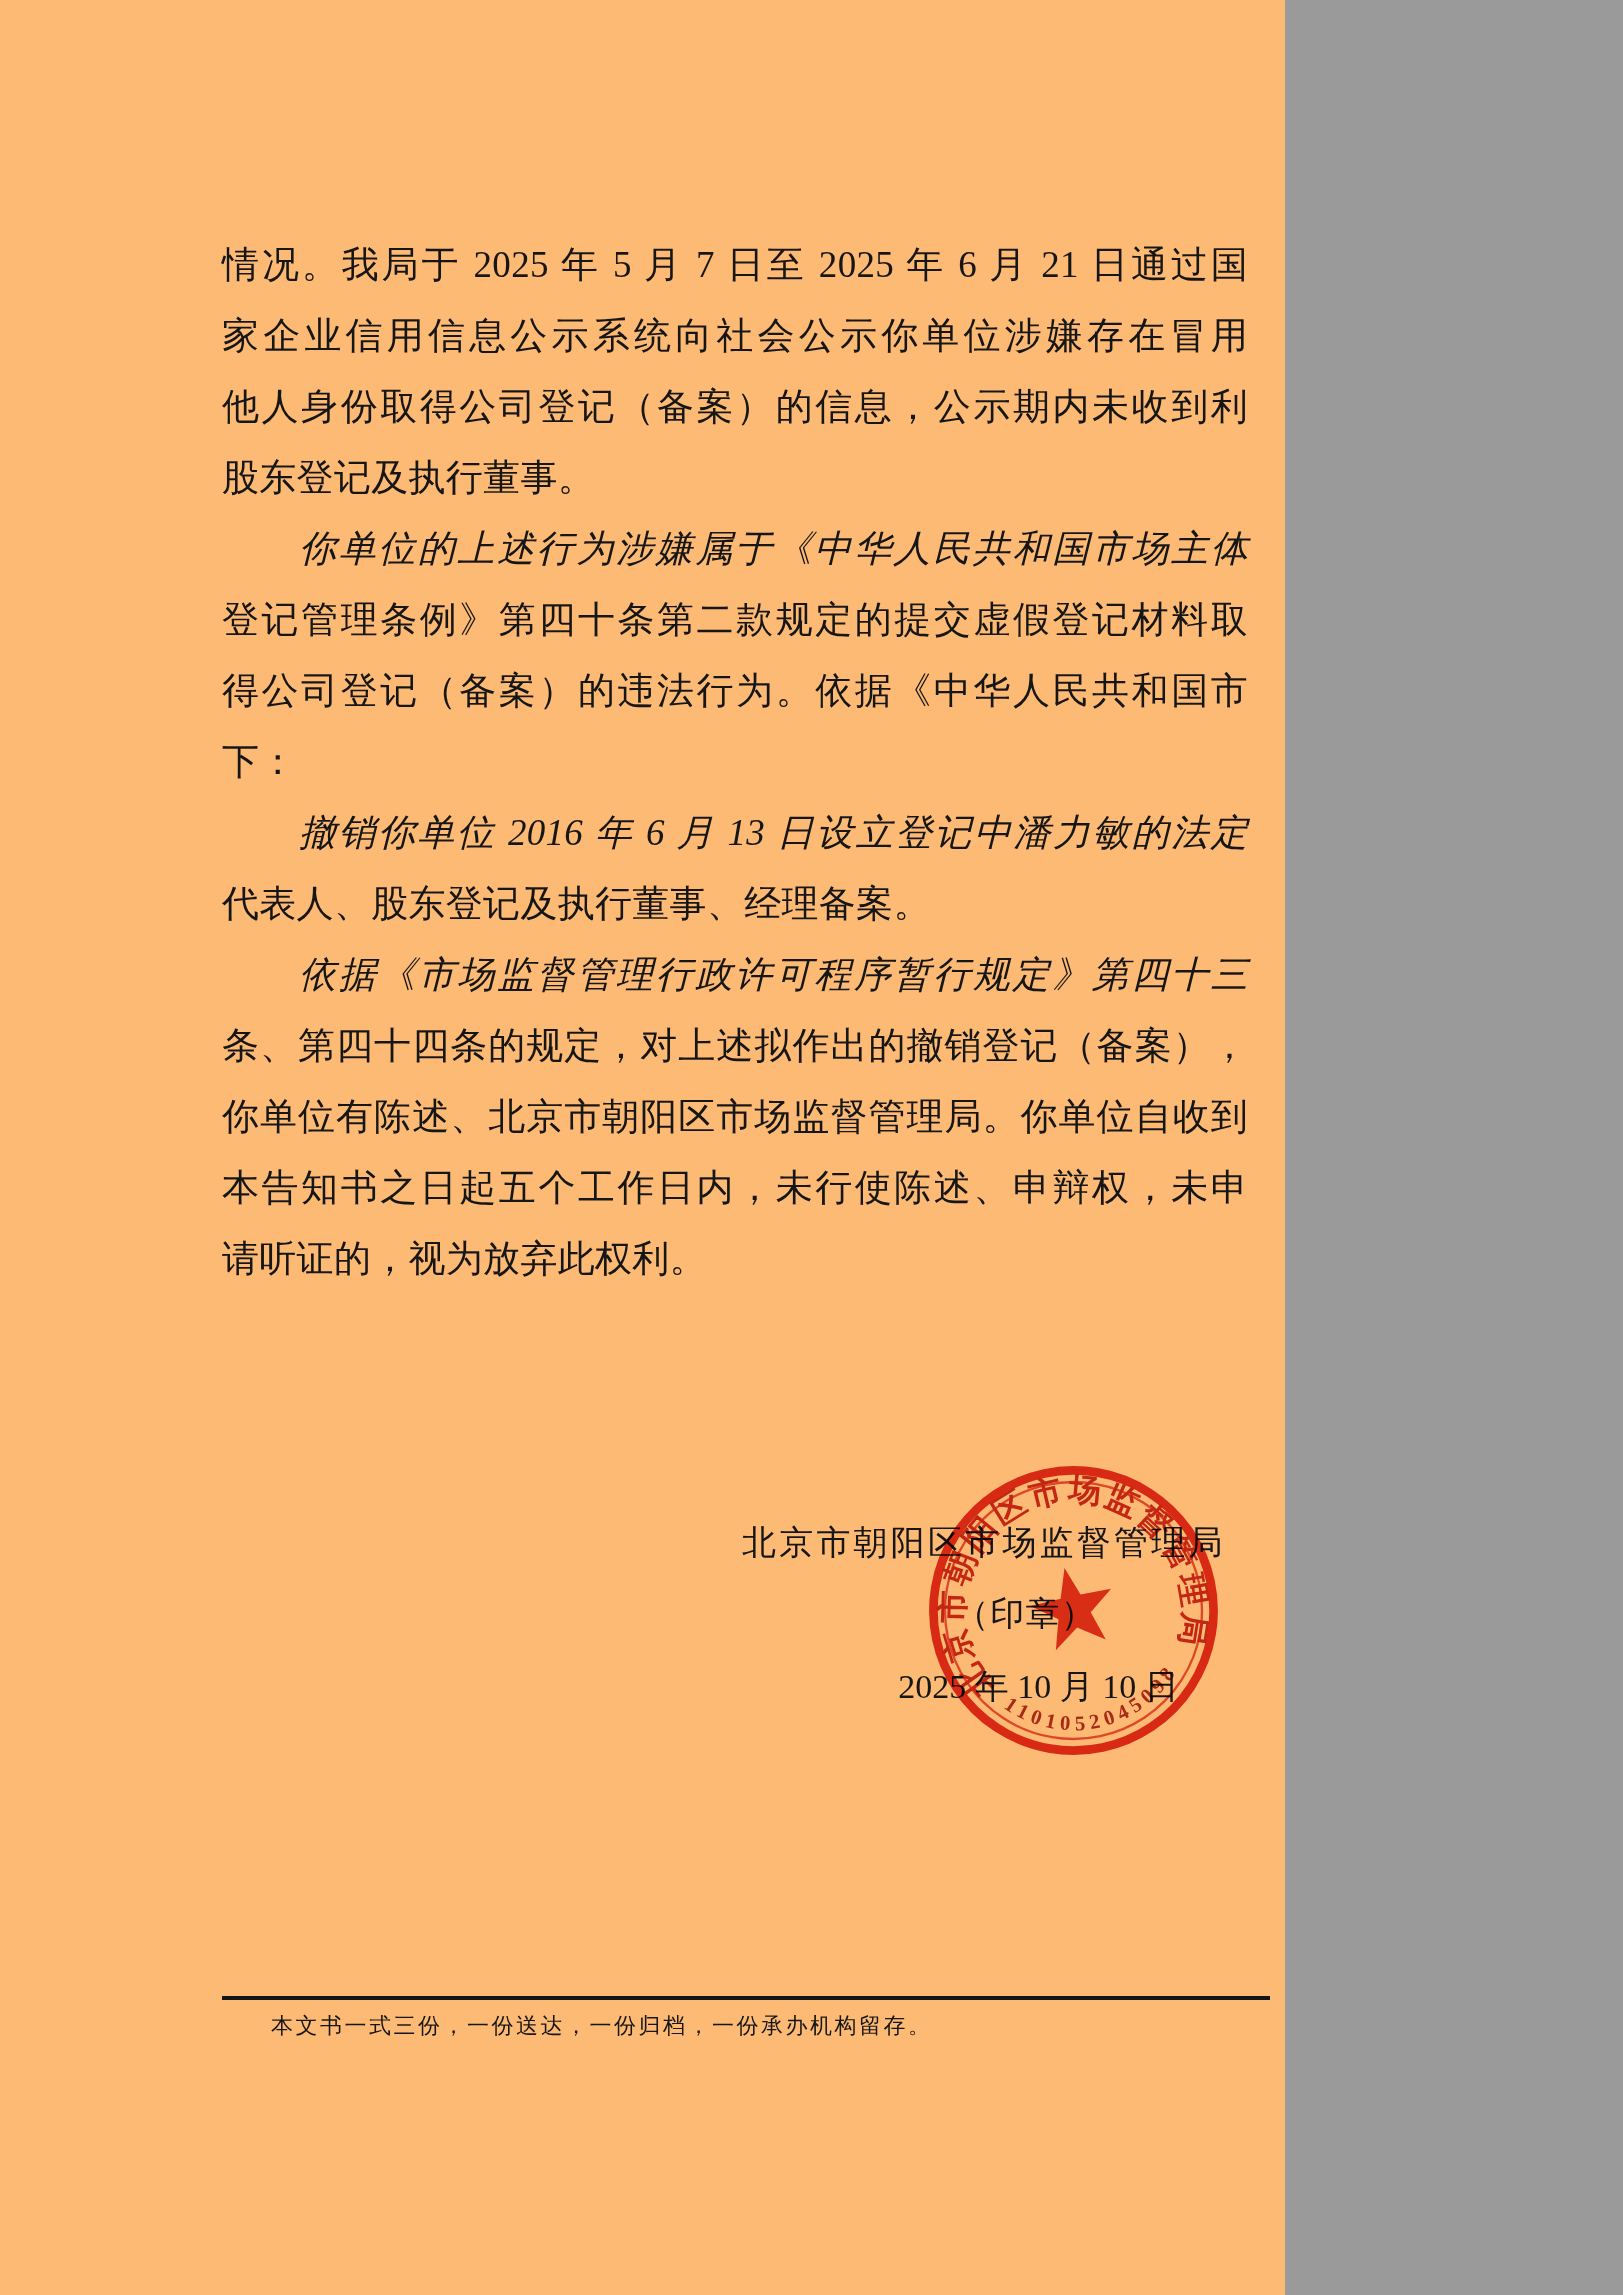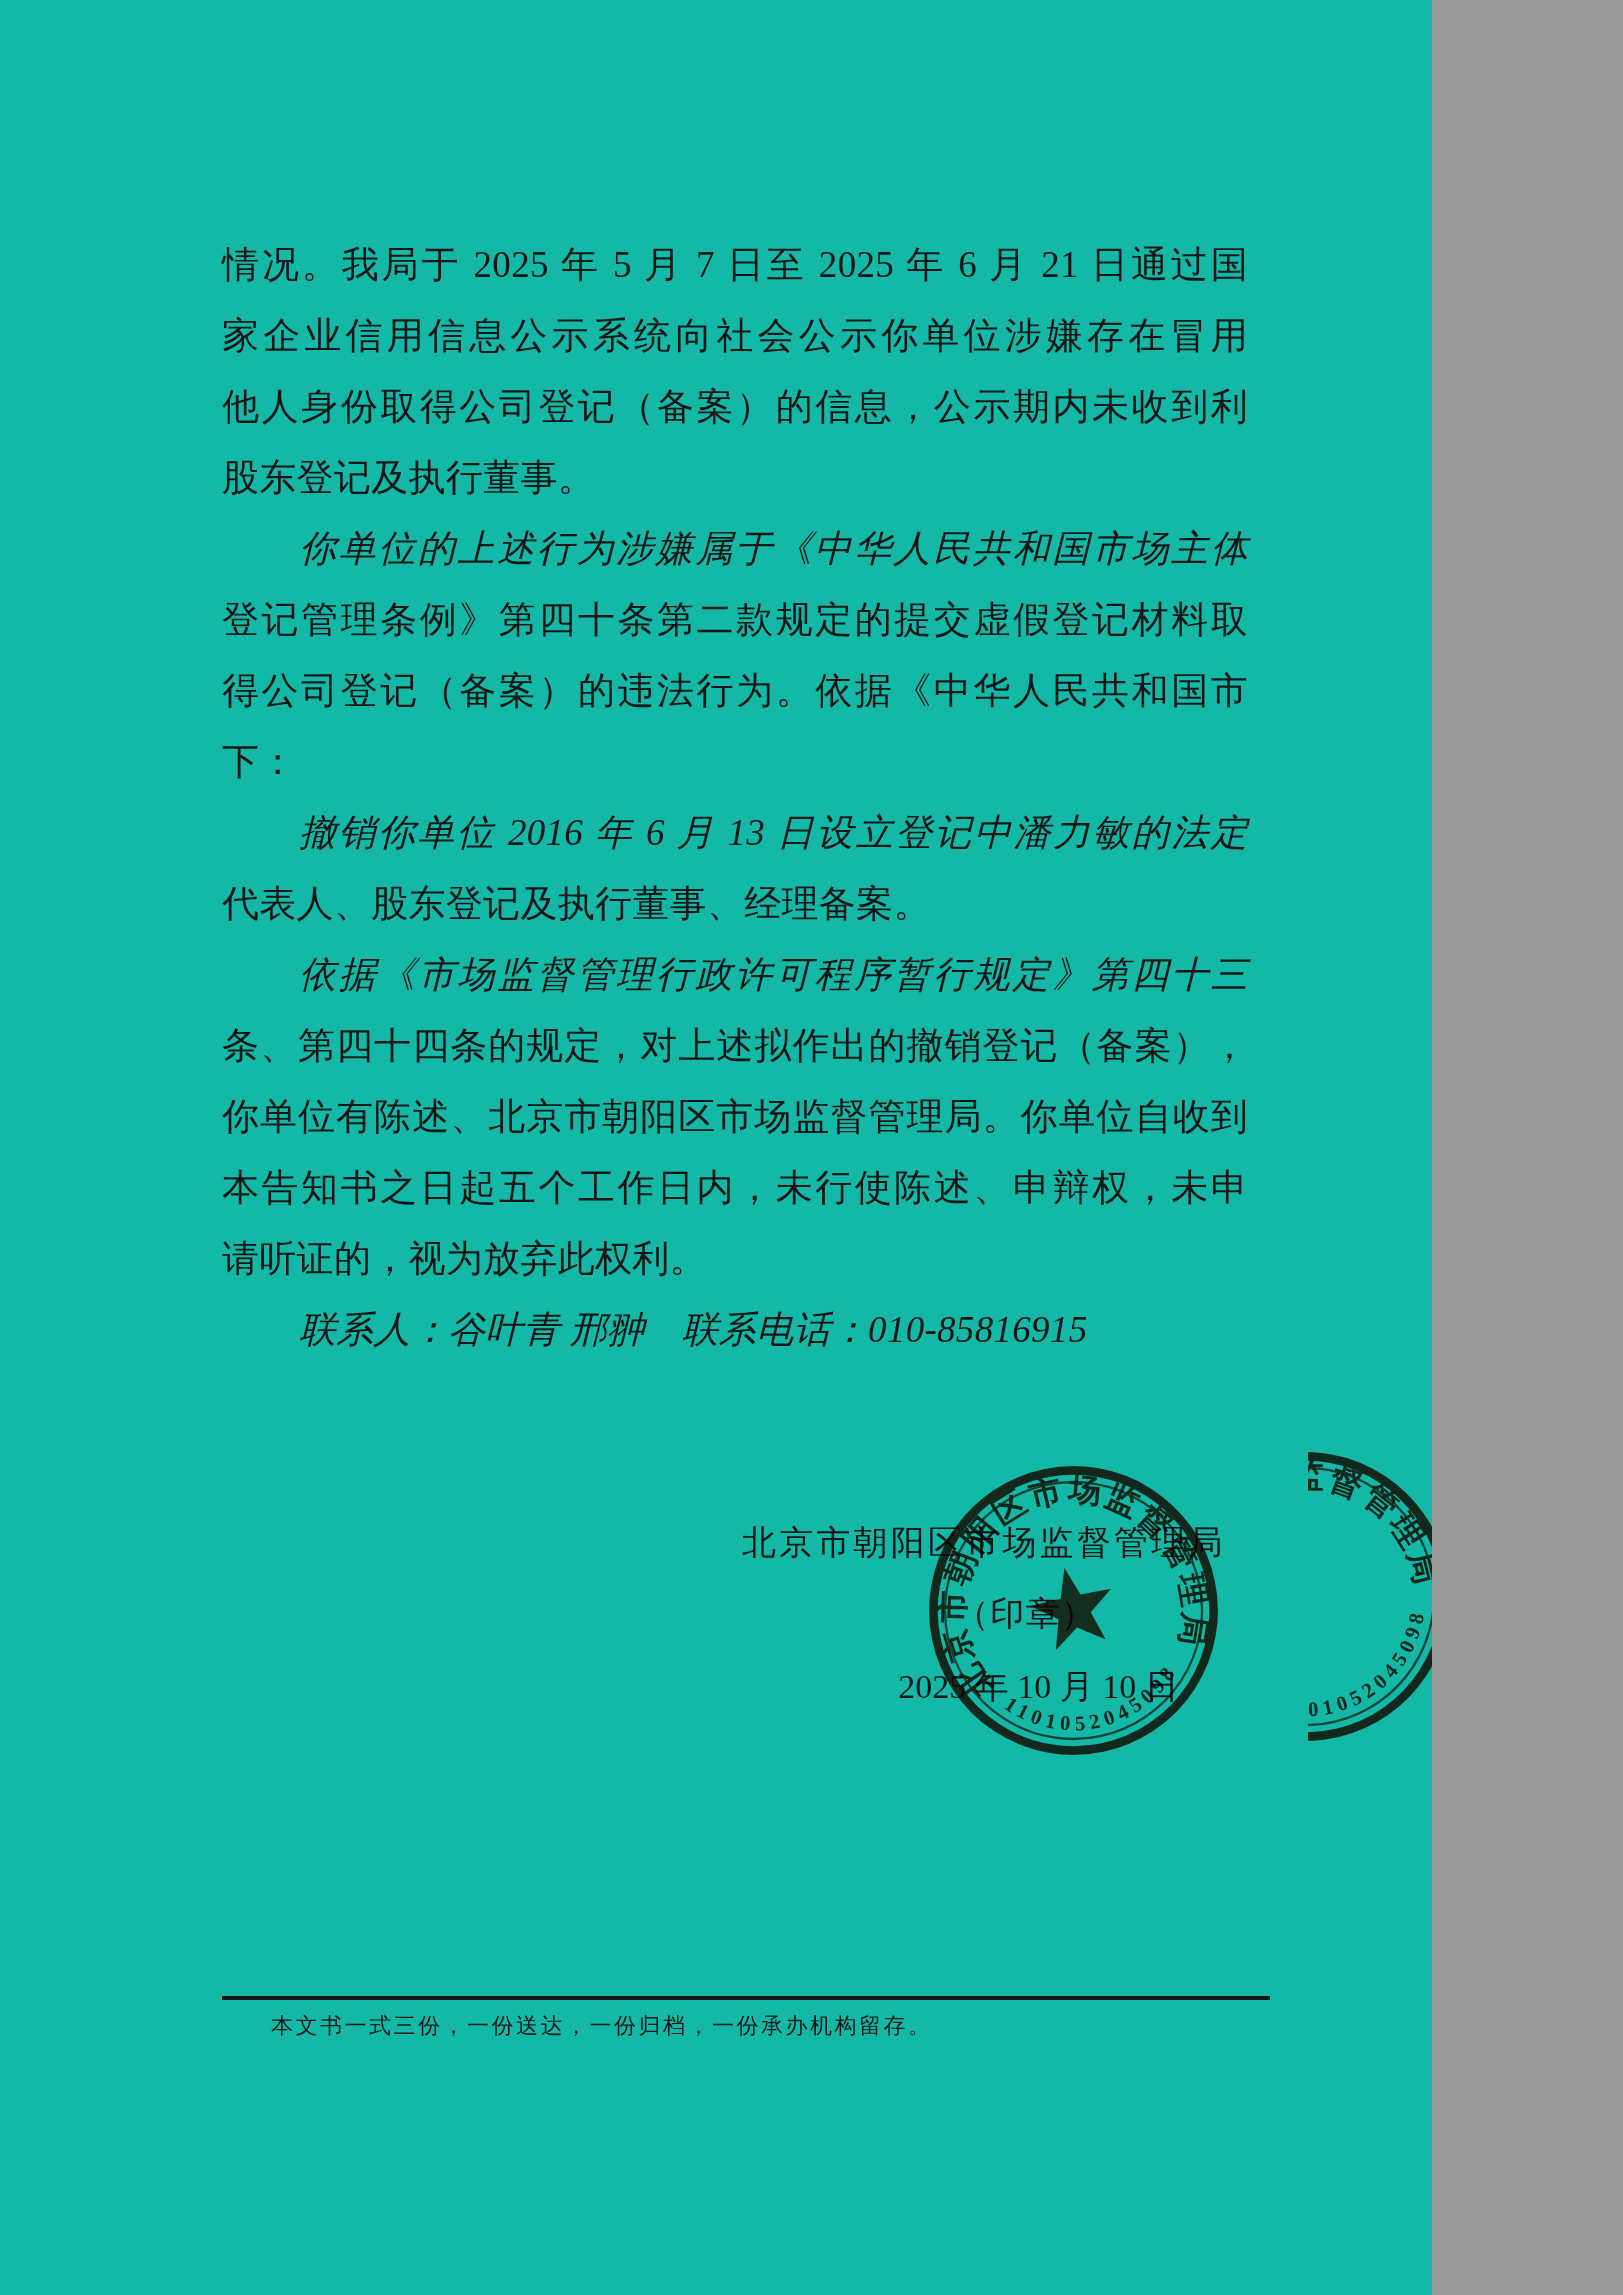--- a/index.html
+++ b/index.html
@@ -1,19 +1,19 @@
 <!DOCTYPE html>
 <html style="font-size:10px"><head>
 <meta charset="utf-8">
 <style>
   html,body{margin:0;padding:0;background:#9a9a9a;}
   .page{
     position:relative;
-    width:1432px;height:2295px;
-    background:#14b8a6;
+    width:1285px;height:2295px;
+    background:#fdba74;
     overflow:hidden;
     font-family:"Liberation Serif","DejaVu Serif",serif;
     color:#161616;
   }
   
   .body-text{
     position:absolute;
     left:222px;top:229px;width:1026px;
     font-size:37px;
     line-height:71px;
@@ -75,21 +75,20 @@
     <div class="line fill">登记管理条例》第四十条第二款规定的提交虚假登记材料取</div>
     <div class="line fill">得公司登记（备案）的违法行为。依据《中华人民共和国市</div>
     <div class="line">下：</div>
     <div class="line fill indent">撤销你单位 2016 年 6 月 13 日设立登记中潘力敏的法定</div>
     <div class="line">代表人、股东登记及执行董事、经理备案。</div>
     <div class="line fill indent">依据《市场监督管理行政许可程序暂行规定》第四十三</div>
     <div class="line fill">条、第四十四条的规定，对上述拟作出的撤销登记（备案），</div>
     <div class="line fill">你单位有陈述、北京市朝阳区市场监督管理局。你单位自收到</div>
     <div class="line fill">本告知书之日起五个工作日内，未行使陈述、申辩权，未申</div>
     <div class="line">请听证的，视为放弃此权利。</div>
-    <div class="line indent">联系人：谷叶青 邢翀　联系电话：010-85816915</div>
   </main>
 
   <div class="sig-agency">北京市朝阳区市场监督管理局</div>
   <div class="sig-seal-note">（印章）</div>
   <div class="sig-date">2025 年 10 月 10 日</div>
 
   <div class="seal seal-main">
     <svg viewBox="0 0 520 520">
       <circle cx="260" cy="260" r="242" fill="none" stroke="#d6281a" stroke-width="15"></circle>
       <circle cx="260" cy="260" r="222" fill="none" stroke="#d6281a" stroke-width="4" opacity="0.8"></circle>

